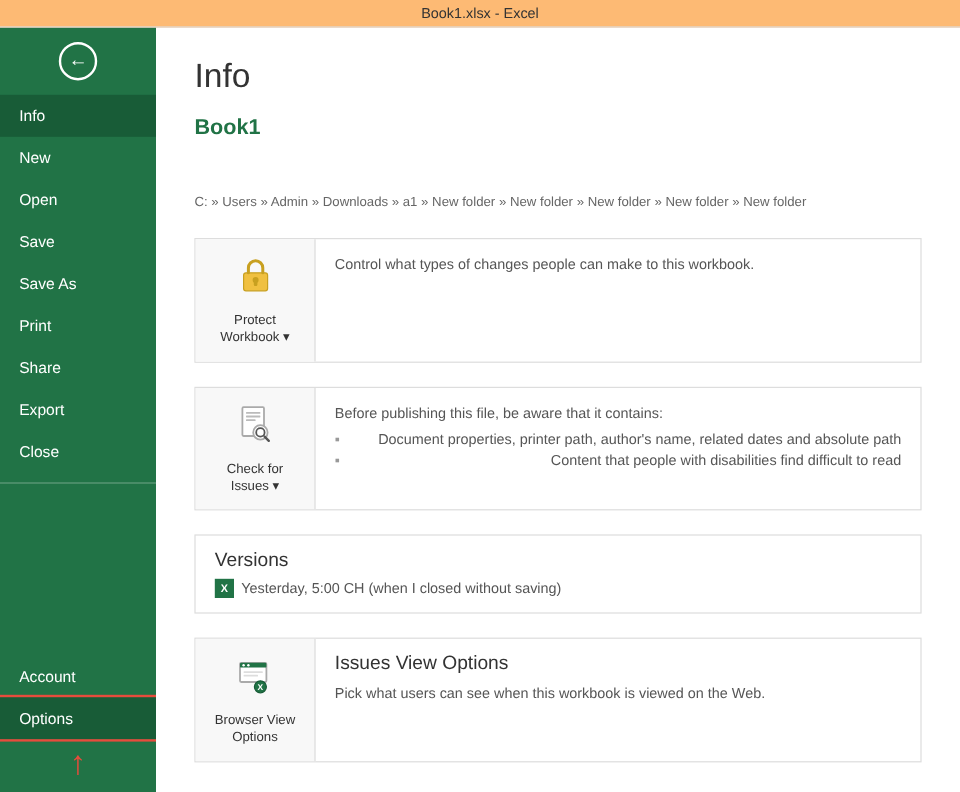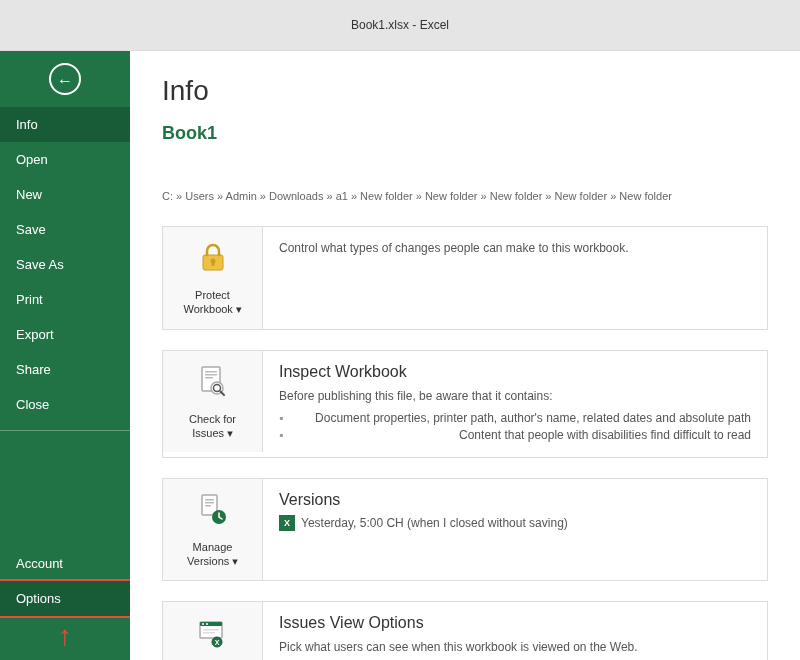--- a/index.html
+++ b/index.html
@@ -1,23 +1,23 @@
 <!DOCTYPE html>
 <html><head>
   <meta charset="utf-8">
   <style>
     * { box-sizing: border-box; margin: 0; padding: 0; }
     body { font-family: 'Segoe UI', Arial, sans-serif; width: 800px; height: 660px; overflow: hidden; display: flex; flex-direction: column; }
 
     .title-bar {
-      background: #e5e5e5;
+      background: #fdba74;
       text-align: center;
       font-size: 12px;
       color: #333;
-      padding: 18px 0;
+      padding: 4px 0;
       border-bottom: 1px solid #ddd;
       flex-shrink: 0;
     }
 
     .app-container {
       display: flex;
       flex: 1;
       overflow: hidden;
     }
 
@@ -233,27 +233,27 @@
 
 <div class="app-container">
 
   <div class="sidebar">
     <div class="sidebar-back">
       <div class="back-circle">←</div>
     </div>
 
     <div class="sidebar-nav">
       <div class="sidebar-item active">Info</div>
+      <div class="sidebar-item">New</div>
       <div class="sidebar-item">Open</div>
-      <div class="sidebar-item">New</div>
       <div class="sidebar-item">Save</div>
       <div class="sidebar-item">Save As</div>
       <div class="sidebar-item">Print</div>
+      <div class="sidebar-item">Share</div>
       <div class="sidebar-item">Export</div>
-      <div class="sidebar-item">Share</div>
       <div class="sidebar-item">Close</div>
 
       <div class="sidebar-divider"></div>
 
       <div class="sidebar-bottom">
         <div class="sidebar-item">Account</div>
         <div class="sidebar-item options-selected">Options</div>
         <div class="arrow-indicator">↑</div>
       </div>
     </div>
@@ -291,43 +291,29 @@
             <rect x="10" y="11" width="12" height="1.5" rx="0.5" fill="#bbb"></rect>
             <rect x="10" y="14" width="8" height="1.5" rx="0.5" fill="#bbb"></rect>
             <circle cx="22" cy="25" r="6" fill="#fff" stroke="#aaa" stroke-width="1.5"></circle>
             <circle cx="22" cy="25" r="3.5" fill="none" stroke="#555" stroke-width="1.5"></circle>
             <line x1="25.5" y1="28.5" x2="29" y2="32" stroke="#555" stroke-width="2" stroke-linecap="round"></line>
           </svg>
         </span>
         <span class="section-icon-label">Check for<br>Issues ▾</span>
       </div>
       <div class="section-details">
-        <div class="section-heading">Inspect Workbook</div>
         <div class="section-desc">Before publishing this file, be aware that it contains:</div>
         <ul class="section-list">
           <li>Document properties, printer path, author's name, related dates and absolute path</li>
           <li>Content that people with disabilities find difficult to read</li>
         </ul>
       </div>
     </div>
 
     <div class="info-section">
-      <div class="section-icon-box">
-        <span class="section-icon">
-          <svg class="svg-icon" viewBox="0 0 36 36" xmlns="http://www.w3.org/2000/svg">
-            <rect x="7" y="4" width="15" height="20" rx="1" fill="#fff" stroke="#aaa" stroke-width="1.5"></rect>
-            <rect x="10" y="8" width="9" height="1.5" rx="0.5" fill="#bbb"></rect>
-            <rect x="10" y="11" width="9" height="1.5" rx="0.5" fill="#bbb"></rect>
-            <rect x="10" y="14" width="6" height="1.5" rx="0.5" fill="#bbb"></rect>
-            <circle cx="24" cy="26" r="7" fill="#217346"></circle>
-            <path d="M24 22 v4 l3 2" stroke="#fff" stroke-width="1.5" stroke-linecap="round" fill="none"></path>
-          </svg>
-        </span>
-        <span class="section-icon-label">Manage<br>Versions ▾</span>
-      </div>
       <div class="section-details">
         <div class="section-heading">Versions</div>
         <div class="version-entry">
           <div class="version-icon">X</div>
           <span>Yesterday, 5:00 CH (when I closed without saving)</span>
         </div>
       </div>
     </div>
 
     <div class="info-section">

